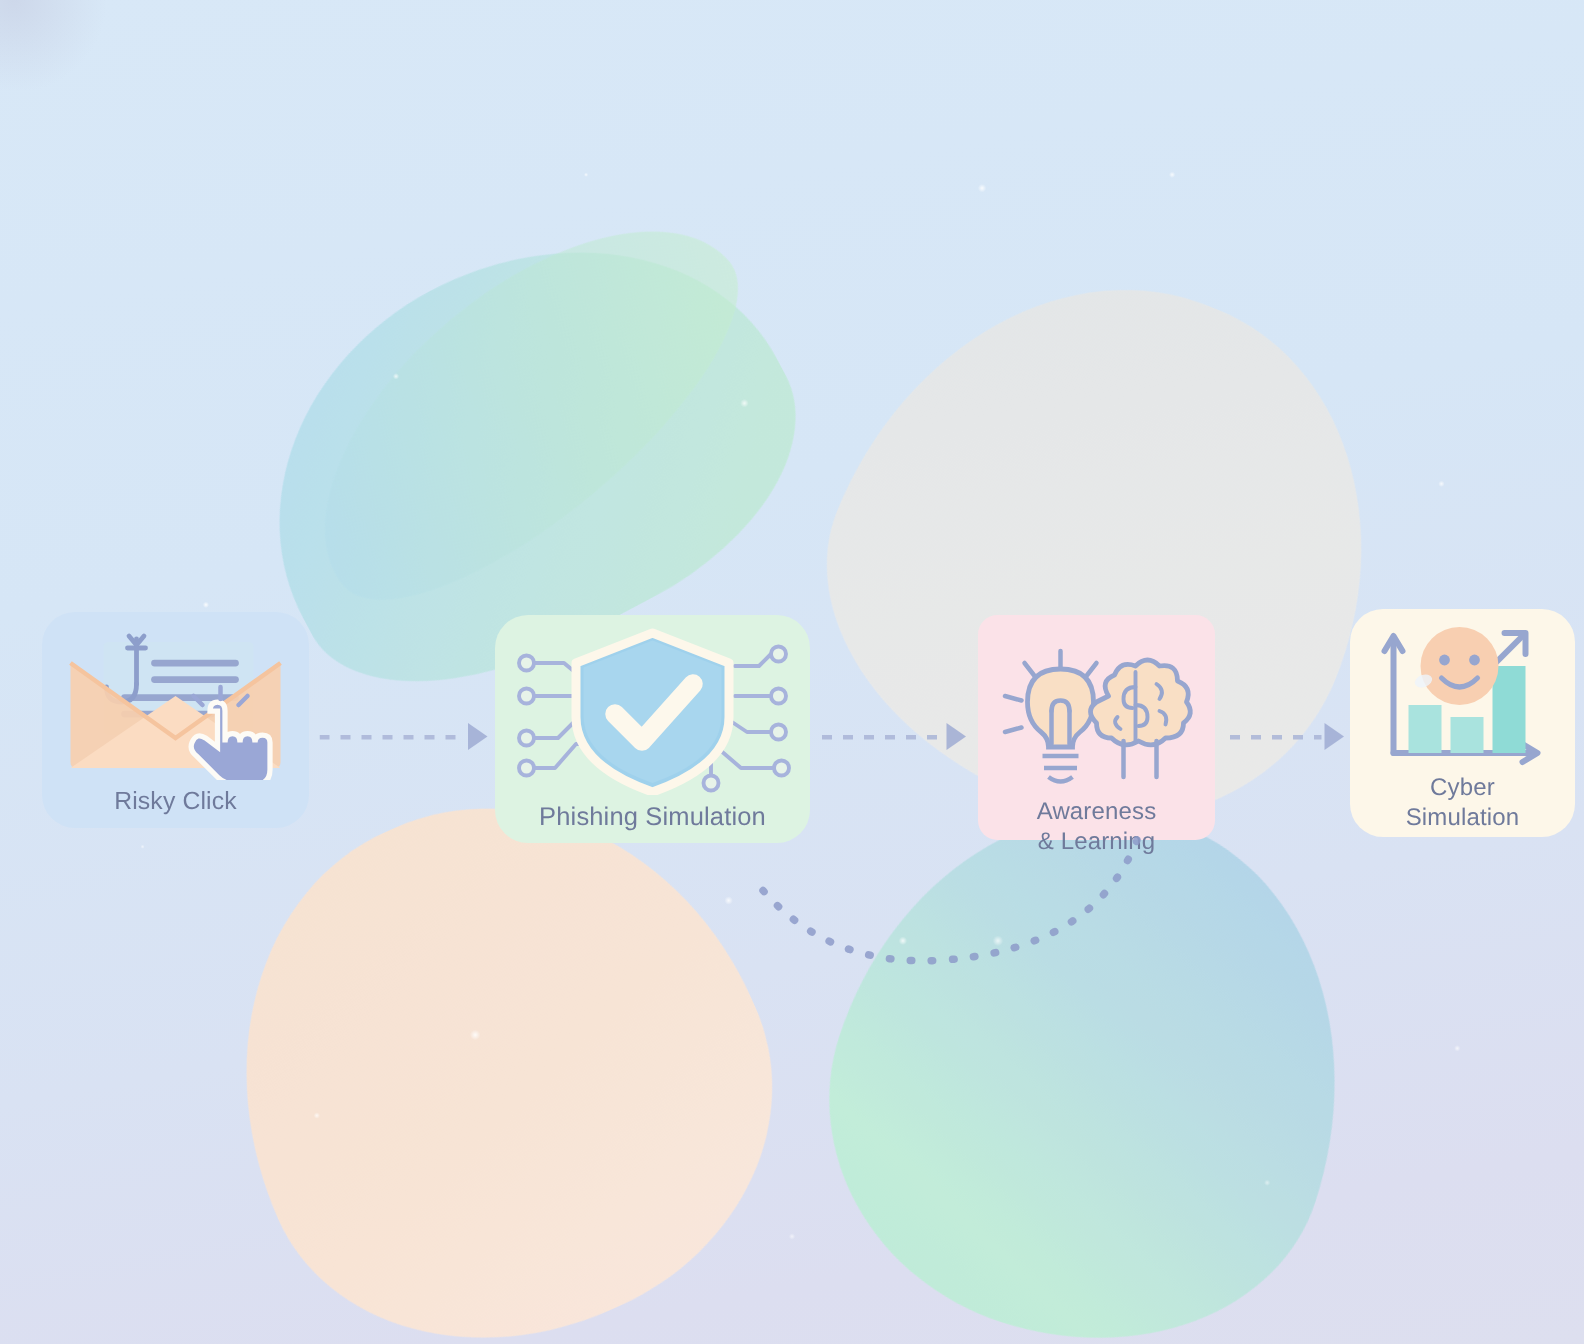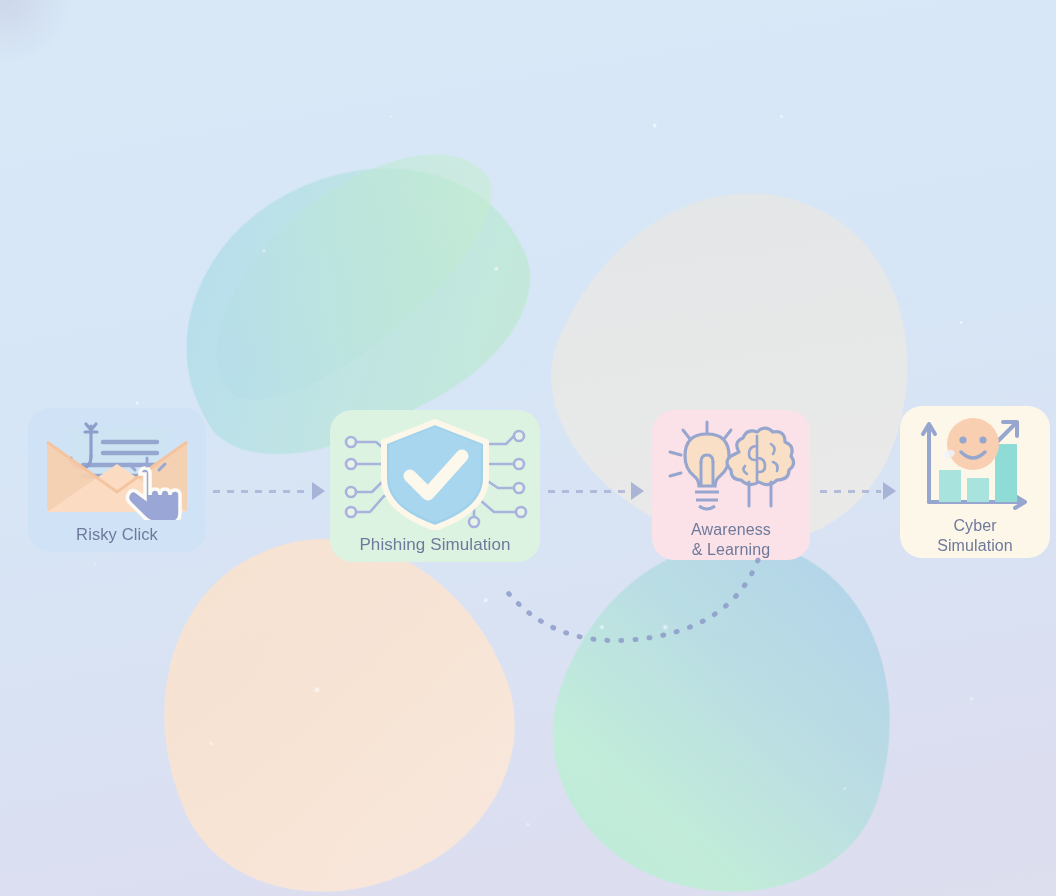--- a/index.html
+++ b/index.html
@@ -90,21 +90,21 @@
     font-size:17px;line-height:21px;color:#6f7a9b;text-align:center;
     letter-spacing:.1px;font-weight:400;
   }
 
   #card-risky{left:18px;top:408px;width:178px;height:144px;background:#cfe2f6;padding-top:4px;}
   #card-risky .cap{margin-top:4px;font-size:16.5px;}
 
   #card-phish{left:320px;top:410px;width:210px;height:152px;background:#ddf3e2;padding-top:8px;}
   #card-phish .cap{margin-top:4px;}
 
-  #card-aware{left:642px;top:410px;width:158px;height:150px;background:#fbe2e8;padding-top:8px;}
+  #card-aware{left:642px;top:410px;width:158px;height:150px;background:#fbe2e8;padding-top:20px;border-radius:13px;}
   #card-aware .cap{margin-top:2px;font-size:16px;line-height:20px;}
 
   #card-cyber{left:890px;top:406px;width:150px;height:152px;background:#fdf7e9;padding-top:8px;}
   #card-cyber .cap{margin-top:2px;font-size:16px;line-height:20px;}
 
   
   .conn{position:absolute;height:22px;display:flex;align-items:center;}
   .conn .dline{
     height:3px;flex:1;
     background-image:linear-gradient(to right,#a9b4d6 0 7px, transparent 7px 14px);

